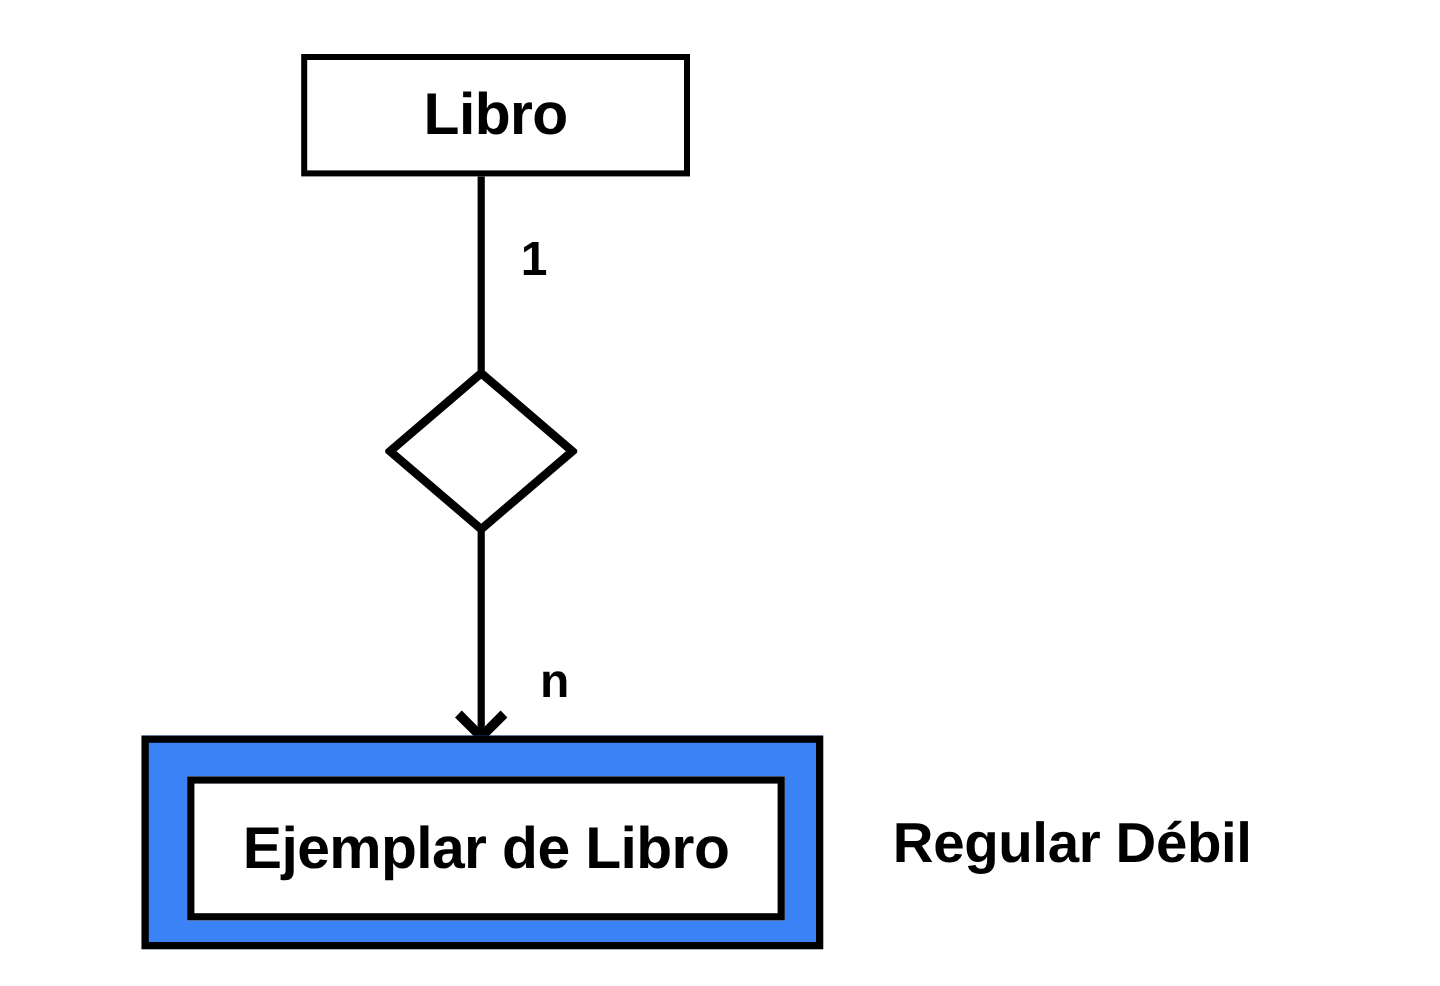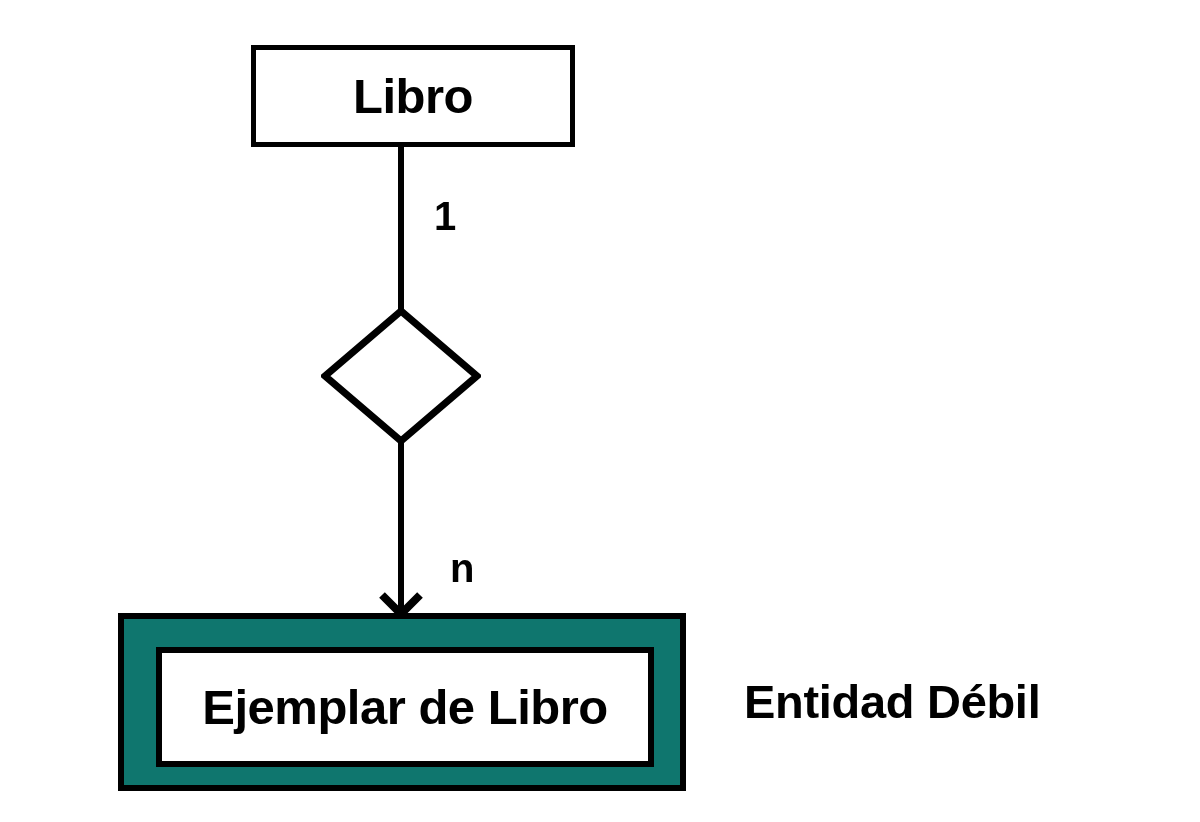--- a/index.html
+++ b/index.html
@@ -46,21 +46,21 @@
 
   
   .weak-entity-outer {
     position: absolute;
     left: 118px;
     top: 613px;
     width: 568px;
     height: 178px;
     box-sizing: border-box;
     border: 6px solid #000000;
-    background: #0f766e;
+    background: #3b82f6;
     padding-left: 20px;
   }
   .weak-entity-inner {
     position: absolute;
     left: 32px;
     top: 28px;
     width: 498px;
     height: 120px;
     box-sizing: border-box;
     border: 6px solid #000000;
@@ -176,15 +176,15 @@
 
   <span class="cardinality cardinality-n">n</span>
 
   <div class="weak-entity-outer">
     <div class="weak-entity-inner">
       <span class="weak-entity-label">Ejemplar de Libro</span>
     </div>
   </div>
 
 
-  <div class="annotation annotation-weak">Entidad Débil</div>
+  <div class="annotation annotation-weak">Regular Débil</div>
 
 </div>
 
 </body></html>

